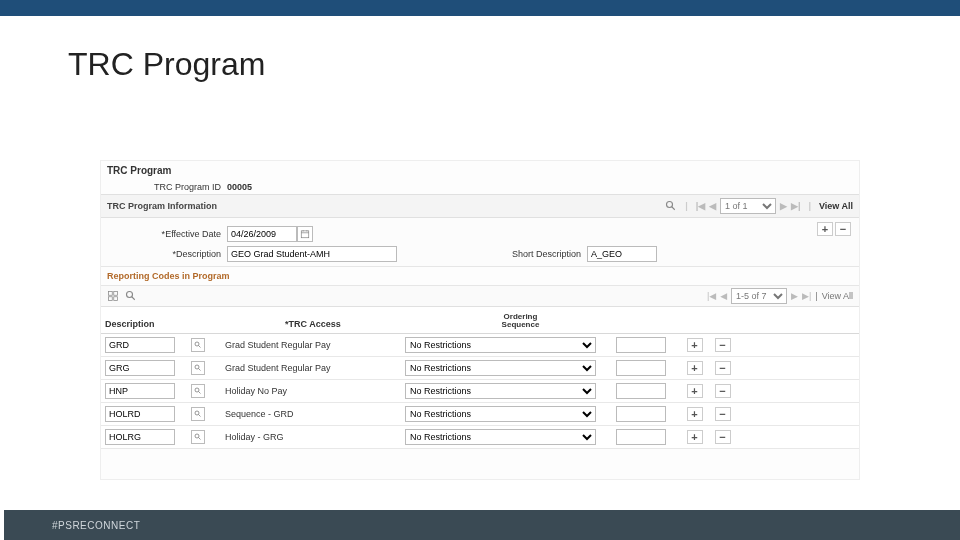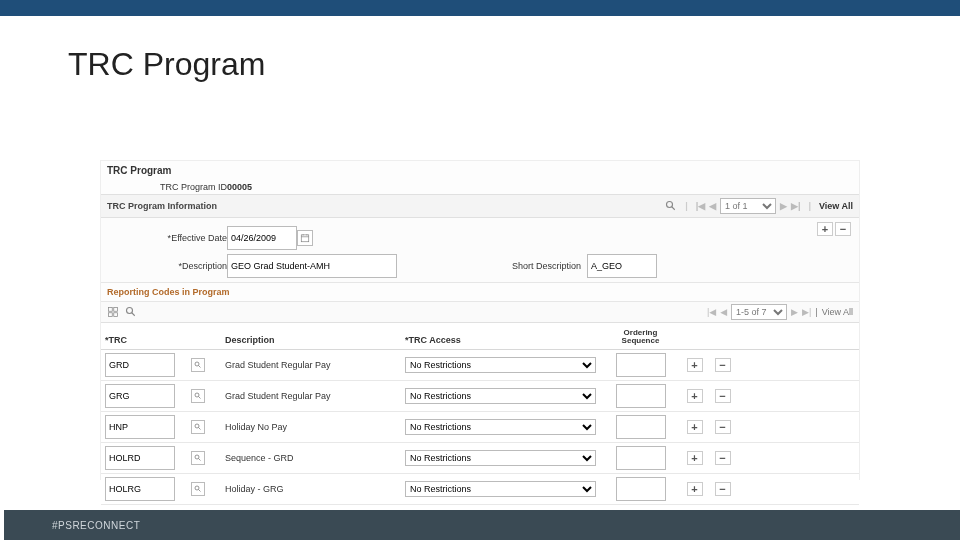--- a/index.html
+++ b/index.html
@@ -3,35 +3,35 @@
 <meta charset="utf-8">
 <style>
   * { box-sizing: border-box; margin: 0; padding: 0; font-family: Arial, Helvetica, sans-serif; }
   html, body { width: 960px; height: 540px; background: #fff; overflow: hidden; }
   .top-bar { height: 16px; background: #1f4e79; }
   .slide-title { font-size: 32px; font-weight: 400; color: #222; margin: 30px 0 0 68px; }
   .app-window { position: absolute; left: 100px; top: 160px; width: 760px; height: 320px; background: #fdfdfd; font-size: 9px; color: #333; border: 1px solid #eee; }
   .app-window * { font-size: 9px; }
   .panel-header { font-weight: bold; font-size: 10px; padding: 4px 6px; color: #333; }
   .field-row { display: flex; align-items: center; padding: 2px 6px; }
-  .label-r { text-align: right; width: 120px; color: #333; }
+  .label-r { text-align: right; width: 120px; padding-right: 6px; color: #333; }
   .val-text { font-weight: bold; }
   .section-bar { display: flex; align-items: center; background: #f4f4f4; border-top: 1px solid #e0e0e0; border-bottom: 1px solid #e0e0e0; font-weight: bold; padding: 3px 6px; font-size: 9px; color: #444; }
   .section-bar .sep { color: #ccc; margin: 0 4px; }
   .spacer { flex: 1; }
   .nav-ctl { display: flex; align-items: center; gap: 4px; }
   .nav-ctl span, .nav-ctl select { color: #777; }
   .nav-ctl .chev { color: #bbb; user-select: none; }
   .nav-ctl select { font-size: 8px; height: 14px; border: 1px solid #ccc; background: #fff; }
   .link { color: #1a53a5; cursor: pointer; }
   .req::before { content: "*"; }
   .info-body { background: #fcfcfc; padding: 6px 0 2px 0; border-bottom: 1px solid #e6e6e6; position: relative; }
   .add-remove { position: absolute; right: 8px; top: 4px; display: flex; gap: 2px; }
   .icon-btn { width: 16px; height: 14px; border: 1px solid #ccc; background: #fff; display: flex; align-items: center; justify-content: center; cursor: pointer; color: #555; font-weight: bold; font-size: 11px; line-height: 1; }
-  .text-input { height: 24px; border: 1px solid #bbb; background: #fff; padding: 0 3px; font-size: 9px; }
+  .text-input { height: 16px; border: 1px solid #bbb; background: #fff; padding: 0 3px; font-size: 9px; }
   .cal-btn { width: 16px; height: 16px; border: 1px solid #bbb; background: #fff; display: flex; align-items: center; justify-content: center; cursor: pointer; }
   .cal-btn svg { width: 10px; height: 10px; }
   .sub-header { color: #b26a2a; font-weight: bold; padding: 4px 6px; font-size: 9px; }
   .grid-tools { display: flex; align-items: center; gap: 6px; padding: 2px 6px; border-top: 1px solid #e6e6e6; border-bottom: 1px solid #e0e0e0; background: #fafafa; }
   .mini-icon { width: 12px; height: 12px; display: flex; align-items: center; justify-content: center; color: #777; cursor: pointer; }
   .grid-head, .grid-row { display: flex; align-items: stretch; }
   .grid-head { border-bottom: 1px solid #d8d8d8; background: #fff; }
   .grid-head .gc { font-weight: bold; color: #333; padding: 6px 4px 4px 4px; display: flex; align-items: flex-end; }
   .grid-row { border-bottom: 1px solid #e8e8e8; background: #fff; }
   .grid-row .gc { padding: 3px 4px; display: flex; align-items: center; gap: 16px; }
@@ -132,21 +132,20 @@
       <span class="chev">◀</span>
       <select class="std" style="width:56px" id="codes-pager"><option>1-5 of 7</option></select>
       <span class="chev">▶</span>
       <span class="chev">▶|</span>
       <span class="sep">|</span>
       <span class="link">View All</span>
     </div>
   </div>
 
   <div class="grid-head">
-    <div class="gc c-trc req">TRC</div>
     <div class="gc c-desc">Description</div>
     <div class="gc c-acc req">TRC Access</div>
     <div class="gc c-seq">Ordering Sequence</div>
     <div class="gc c-add"></div>
     <div class="gc c-rem"></div>
   </div>
 
   <div id="grid-body">
       <div class="grid-row">
         <div class="gc c-trc">

